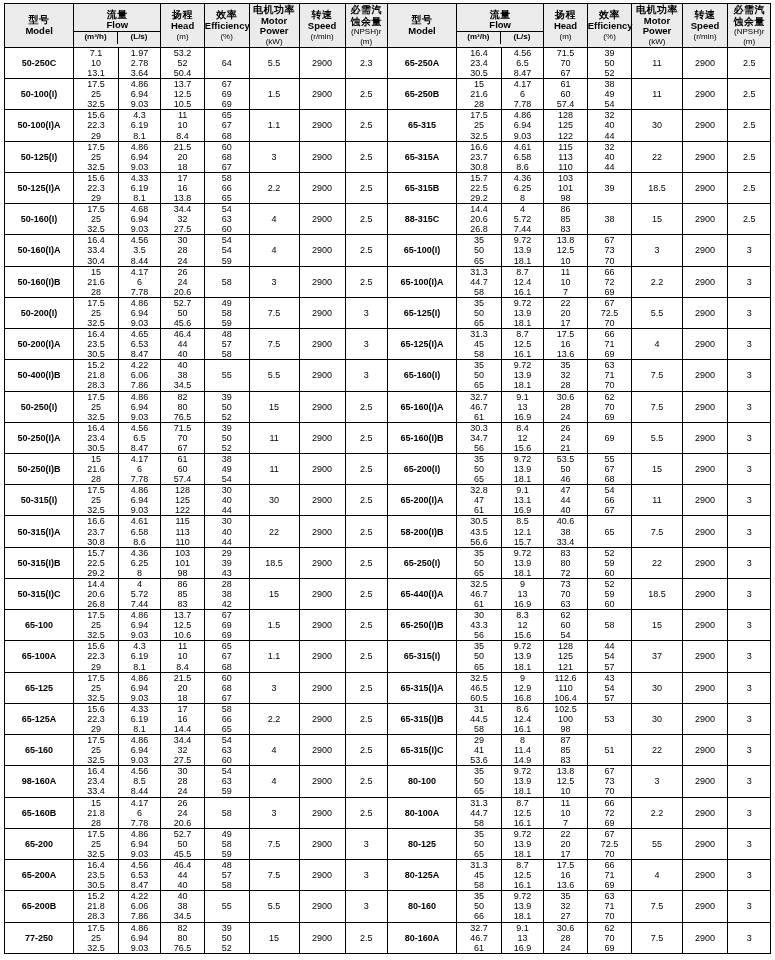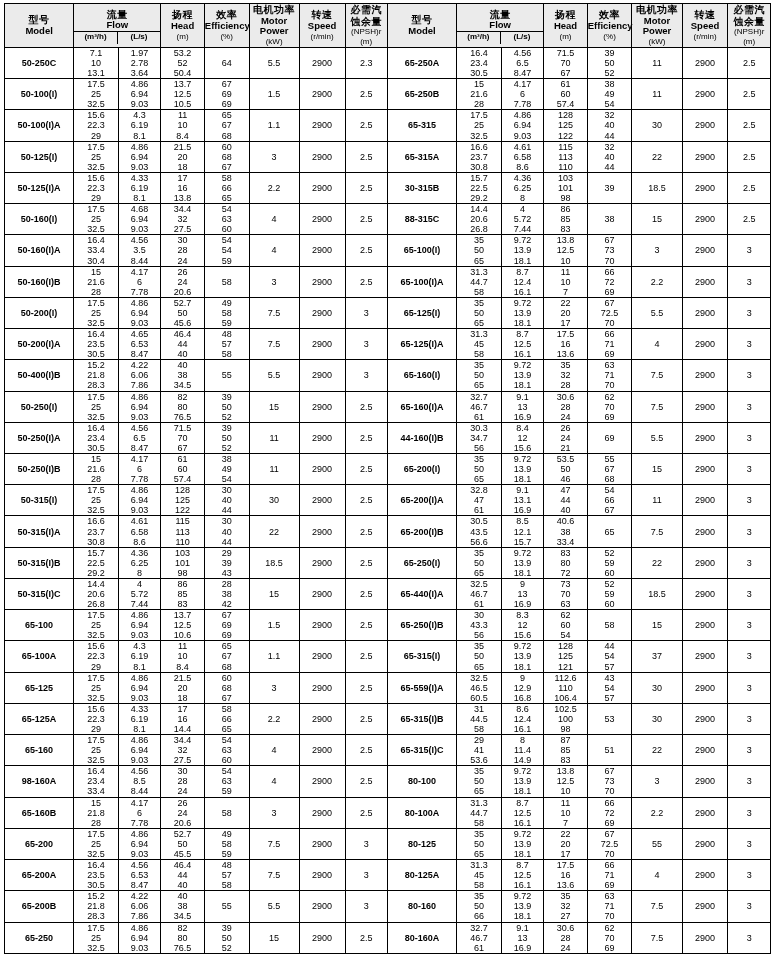--- a/index.html
+++ b/index.html
@@ -351,21 +351,21 @@
 8.1</td>
           <td class="multi">17
 16
 13.8</td>
           <td class="multi">58
 66
 65</td>
           <td class="single">2.2</td>
           <td class="single">2900</td>
           <td class="single">2.5</td>
-          <td class="model sep">30-315B</td>
+          <td class="model sep">65-315B</td>
           <td class="multi">15.7
 22.5
 29.2</td>
           <td class="multi">4.36
 6.25
 8</td>
           <td class="multi">103
 101
 98</td>
           <td class="multi">39</td>
@@ -615,21 +615,21 @@
 8.47</td>
           <td class="multi">71.5
 70
 67</td>
           <td class="multi">39
 50
 52</td>
           <td class="single">11</td>
           <td class="single">2900</td>
           <td class="single">2.5</td>
-          <td class="model sep">44-160(I)B</td>
+          <td class="model sep">65-160(I)B</td>
           <td class="multi">30.3
 34.7
 56</td>
           <td class="multi">8.4
 12
 15.6</td>
           <td class="multi">26
 24
 21</td>
           <td class="multi">69</td>
@@ -715,21 +715,21 @@
 8.6</td>
           <td class="multi">115
 113
 110</td>
           <td class="multi">30
 40
 44</td>
           <td class="single">22</td>
           <td class="single">2900</td>
           <td class="single">2.5</td>
-          <td class="model sep">65-200(I)B</td>
+          <td class="model sep">58-200(I)B</td>
           <td class="multi">30.5
 43.5
 56.6</td>
           <td class="multi">8.5
 12.1
 15.7</td>
           <td class="multi">40.6
 38
 33.4</td>
           <td class="multi">65</td>
@@ -881,21 +881,21 @@
 9.03</td>
           <td class="multi">21.5
 20
 18</td>
           <td class="multi">60
 68
 67</td>
           <td class="single">3</td>
           <td class="single">2900</td>
           <td class="single">2.5</td>
-          <td class="model sep">65-559(I)A</td>
+          <td class="model sep">65-315(I)A</td>
           <td class="multi">32.5
 46.5
 60.5</td>
           <td class="multi">9
 12.9
 16.8</td>
           <td class="multi">112.6
 110
 106.4</td>
           <td class="multi">43
@@ -1129,21 +1129,21 @@
 32
 27</td>
           <td class="multi">63
 71
 70</td>
           <td class="single">7.5</td>
           <td class="single">2900</td>
           <td class="single">3</td>
         </tr>
         <tr>
-          <td class="model">65-250</td>
+          <td class="model">77-250</td>
           <td class="multi">17.5
 25
 32.5</td>
           <td class="multi">4.86
 6.94
 9.03</td>
           <td class="multi">82
 80
 76.5</td>
           <td class="multi">39

